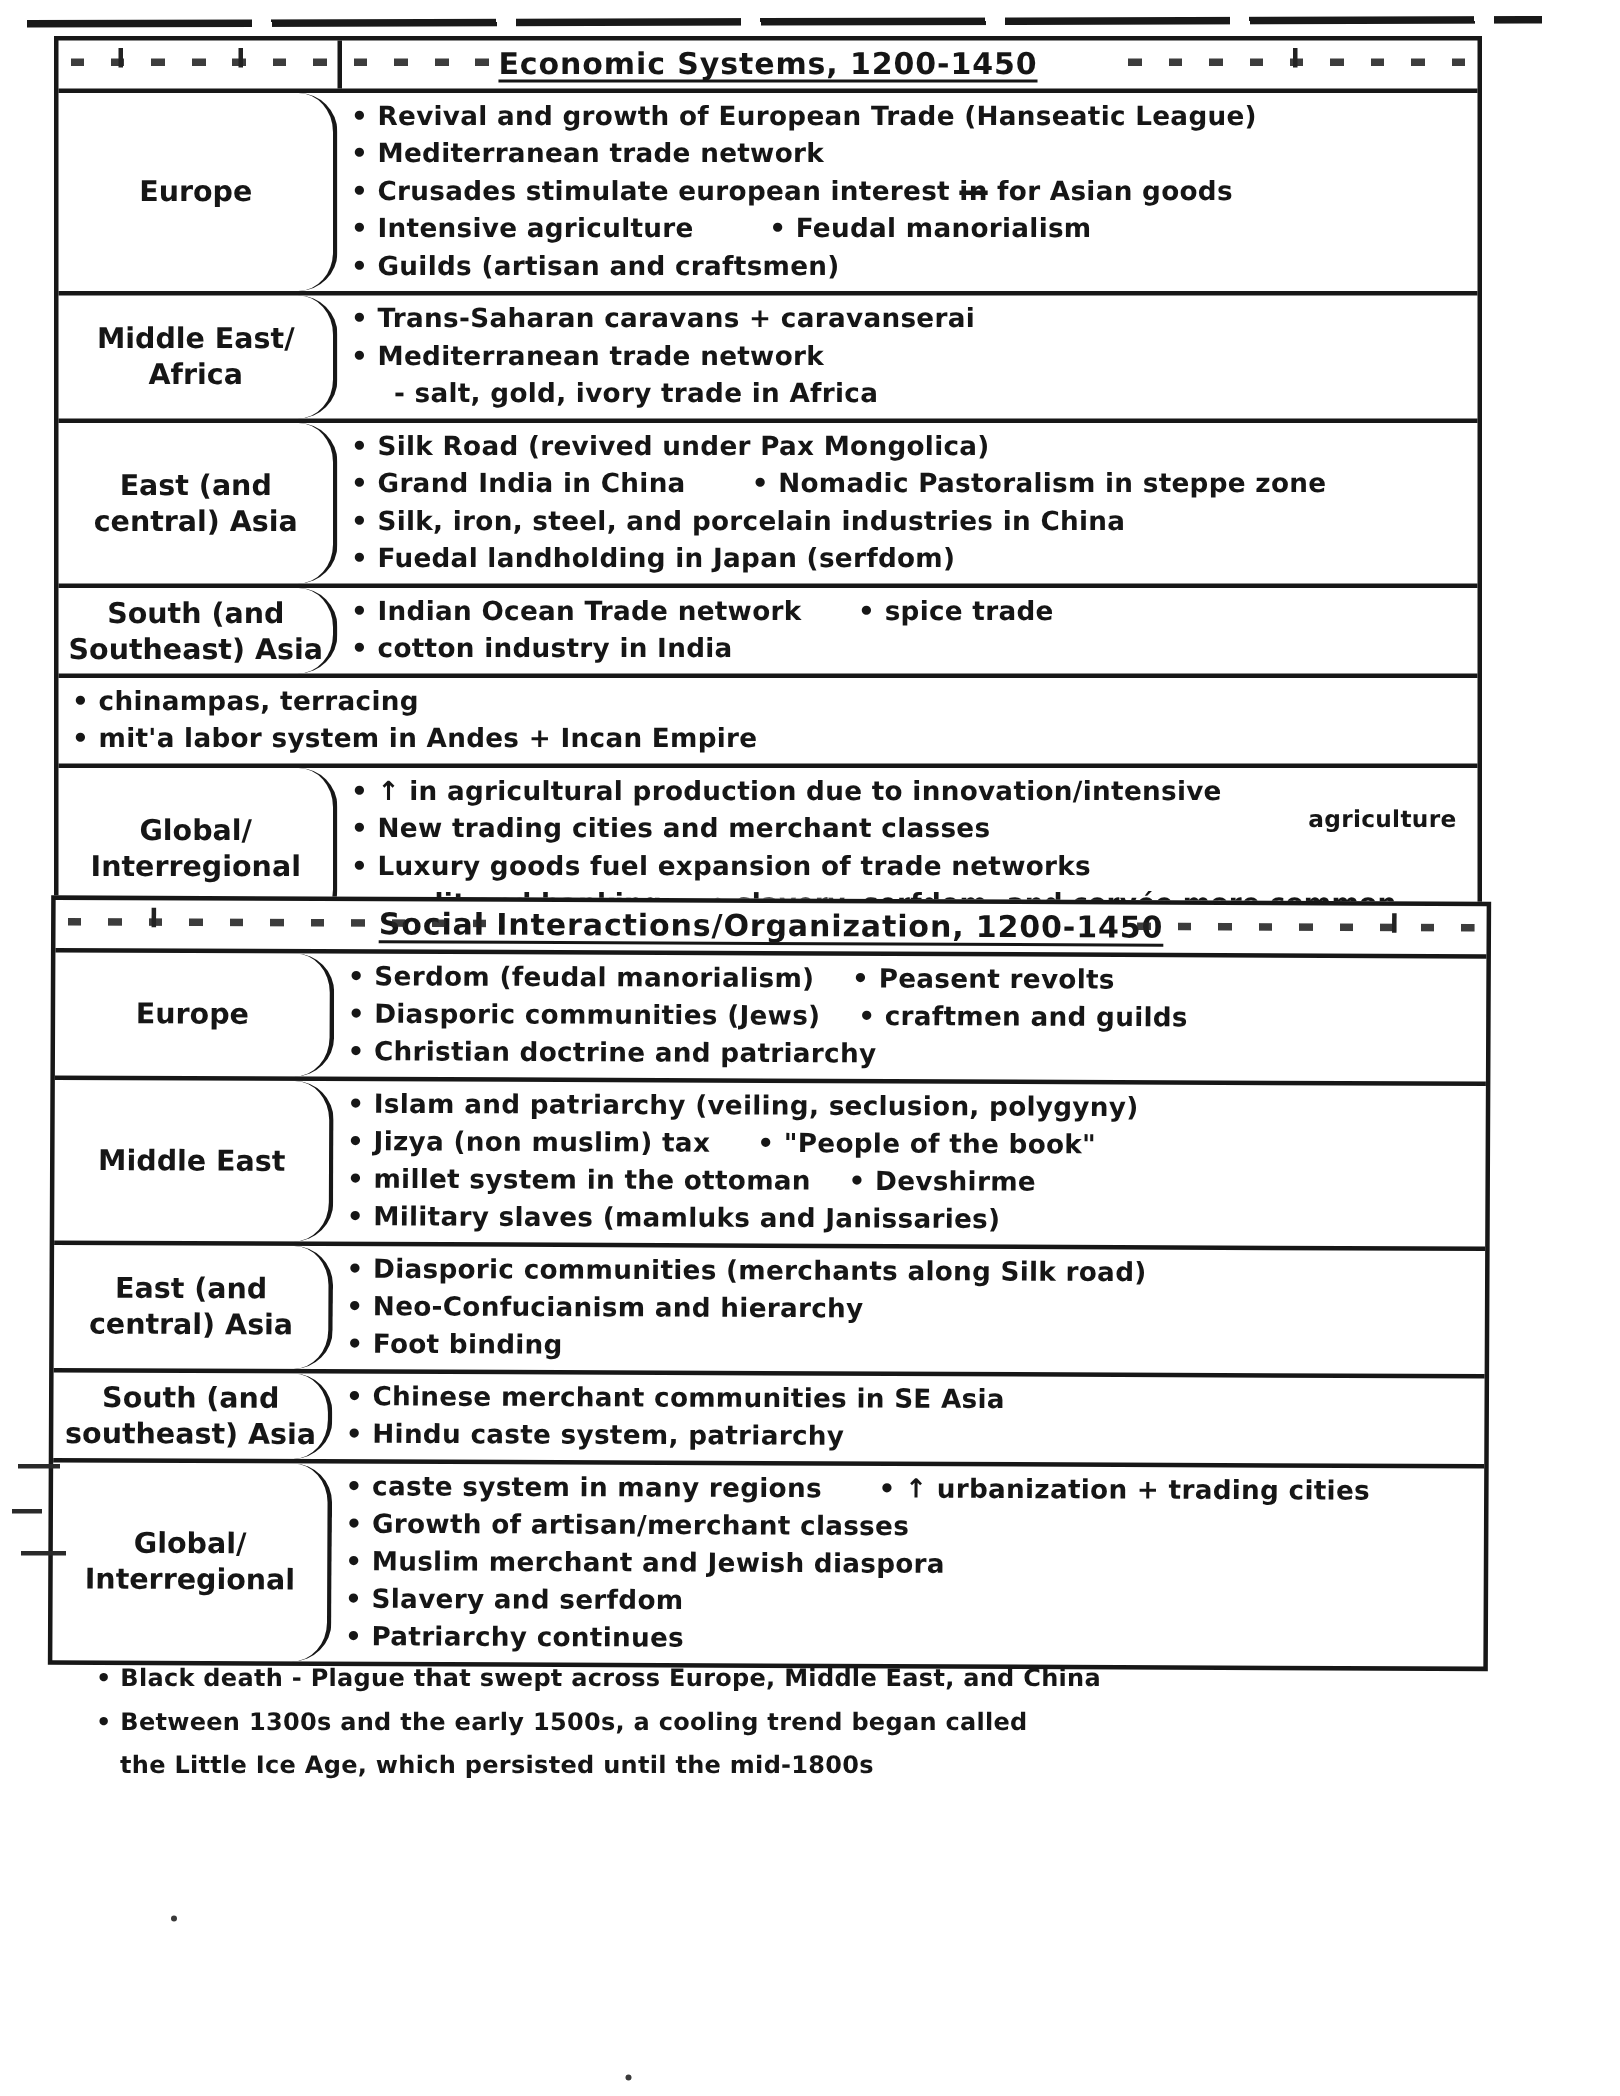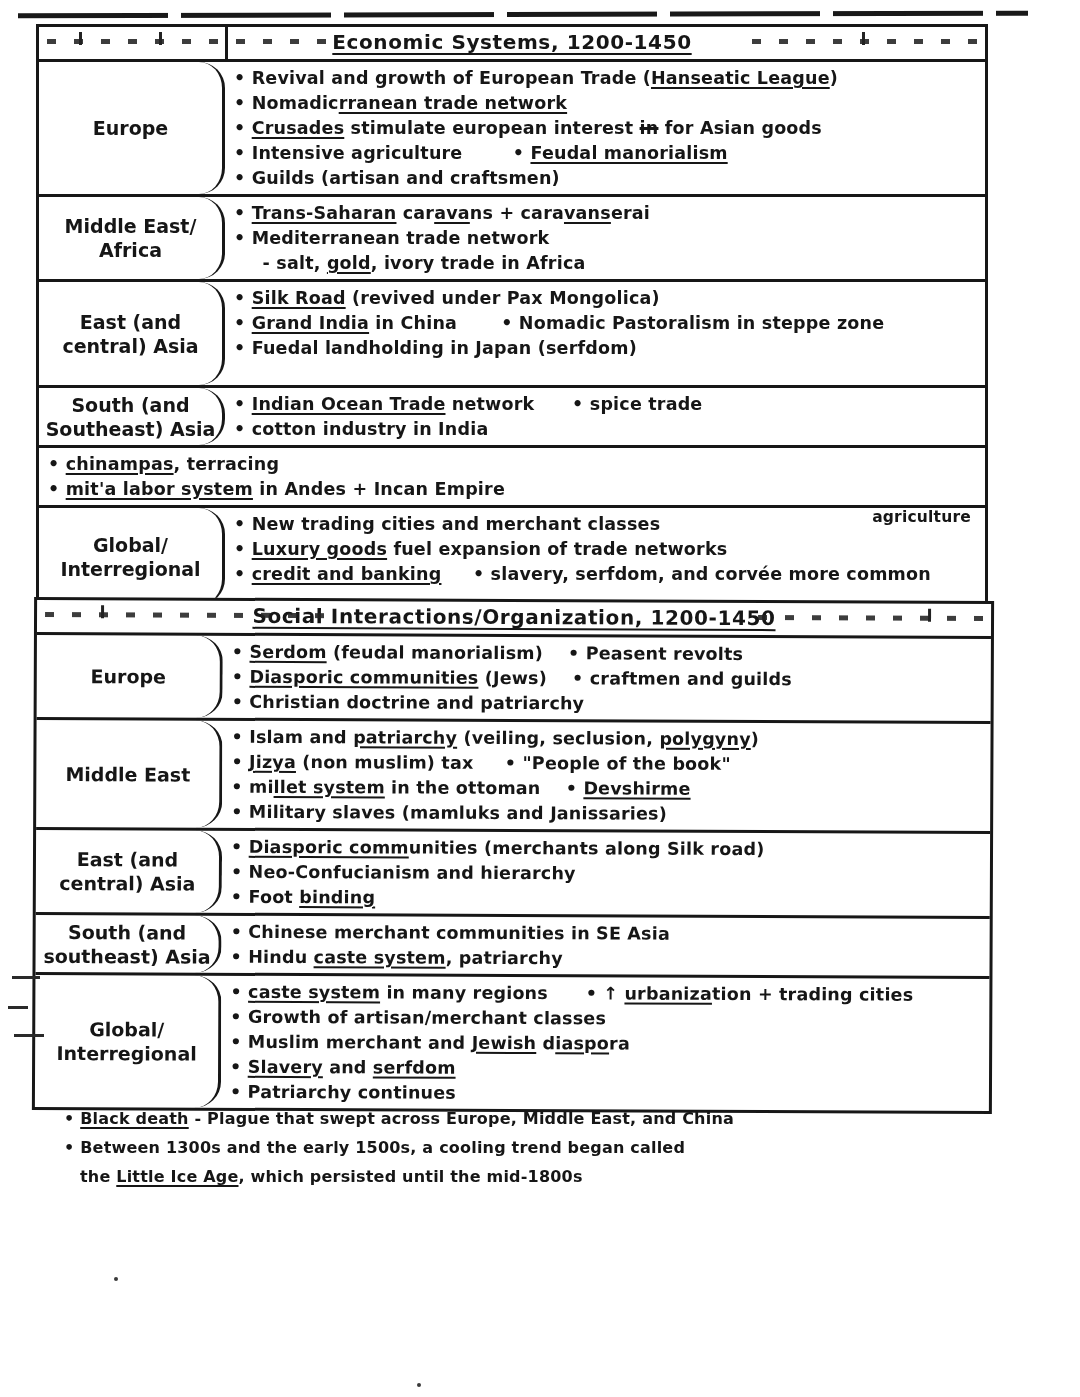--- a/index.html
+++ b/index.html
@@ -34,21 +34,21 @@
   .row{display:flex;border-top:3px solid #171717;box-sizing:border-box;}
   .tbody .row:first-child{border-top:none;}
   .region{
     flex:0 0 186px;border-right:3px solid #171717;display:flex;align-items:center;
     justify-content:center;text-align:center;font-weight:bold;font-size:19px;
     white-space:pre-line;line-height:24px;padding:4px 2px;box-sizing:border-box;border-radius:26px;
   }
   .content{flex:1;padding:4px 4px 3px 9px;font-weight:bold;font-size:17.5px;line-height:25px;letter-spacing:.2px;}
   .line{white-space:pre-wrap;}
   .indent{padding-left:16px;}
-  .u{text-decoration:underline;text-decoration-thickness:2px;text-underline-offset:3px;margin-top:17px;}
+  .u{text-decoration-thickness:2px;text-underline-offset:3px;margin-top:17px;}
   .st{text-decoration:line-through;text-decoration-thickness:2.5px;}
   .fr{float:right;font-size:15.5px;margin-top:-7px;padding-right:10px;}
   
   #t0 .tbody .row:nth-child(1){min-height:126px;}
   #t0 .tbody .row:nth-child(2){min-height:72px;}
   #t0 .tbody .row:nth-child(3){min-height:106px;}
   #t0 .tbody .row:nth-child(4){min-height:54px;}
   #t0 .tbody .row:nth-child(5){min-height:48px;}
   #t0 .tbody .row:nth-child(6){min-height:100px;}
   
@@ -77,41 +77,42 @@
       <span class="vtick" style="left:120px"></span>
       <span class="vtick" style="right:120px"></span>
       <span class="title">Economic Systems, 1200-1450</span>
       <span class="scribble s-right"></span>
     </div>
     <div class="tbody">
         <div class="row">
           <div class="region">Europe</div>
           <div class="content">
             <div class="line"><span>• Revival and growth of European Trade (</span><span class="u">Hanseatic League</span><span>)</span></div>
-            <div class="line"><span>• Nomadic</span><span class="u">rranean trade network</span></div>
+            <div class="line"><span>• Medite</span><span class="u">rranean trade network</span></div>
             <div class="line"><span>• </span><span class="u">Crusades</span><span> stimulate european interest </span><span class="st">in</span><span> for Asian goods</span></div>
             <div class="line"><span>• Intensive agriculture        • </span><span class="u">Feudal manorialism</span></div>
             <div class="line"><span>• Guilds (artisan and craftsmen)</span></div>
           </div>
         </div>
         <div class="row">
           <div class="region">Middle East/
 Africa</div>
           <div class="content">
             <div class="line"><span>• </span><span class="u">Trans-Saharan</span><span> car</span><span class="u">ava</span><span>ns + cara</span><span class="u">vans</span><span>erai</span></div>
             <div class="line"><span>• Mediterranean trade network</span></div>
             <div class="line indent"><span>  - salt, </span><span class="u">gold</span><span>, ivory trade in Africa</span></div>
           </div>
         </div>
         <div class="row">
           <div class="region">East (and
 central) Asia</div>
           <div class="content">
             <div class="line"><span>• </span><span class="u">Silk Road</span><span> (revived under Pax Mongolica)</span></div>
             <div class="line"><span>• </span><span class="u">Grand India</span><span> in China       • Nomadic Pastoralism in steppe zone</span></div>
+            <div class="line"><span>• Silk, iron, steel, and porcelain industries in China</span></div>
             <div class="line"><span>• Fuedal landholding in Japan (serfdom)</span></div>
           </div>
         </div>
         <div class="row">
           <div class="region">South (and
 Southeast) Asia</div>
           <div class="content">
             <div class="line"><span>• </span><span class="u">Indian Ocean Trade</span><span> network      • spice trade</span></div>
             <div class="line"><span>• cotton industry in India</span></div>
           </div>
@@ -119,20 +120,21 @@
         <div class="row">
           <div class="content">
             <div class="line"><span>• </span><span class="u">chinampas</span><span>, terracing</span></div>
             <div class="line"><span>• </span><span class="u">mit'a labor system</span><span> in Andes + Incan Empire</span></div>
           </div>
         </div>
         <div class="row">
           <div class="region">Global/
 Interregional</div>
           <div class="content">
+            <div class="line"><span>• ↑ in agricultural production due to innovation/intensive</span></div>
             <div class="line"><span class="fr">agriculture</span><span>• New trading cities and merchant classes</span></div>
             <div class="line"><span>• </span><span class="u">Luxury goods</span><span> fuel expansion of trade networks</span></div>
             <div class="line"><span>• </span><span class="u">credit and banking</span><span>     • slavery, serfdom, and corvée more common</span></div>
           </div>
         </div>
       </div>
   </section>
 
   <section class="htable" id="t1">
     <div class="thead">

